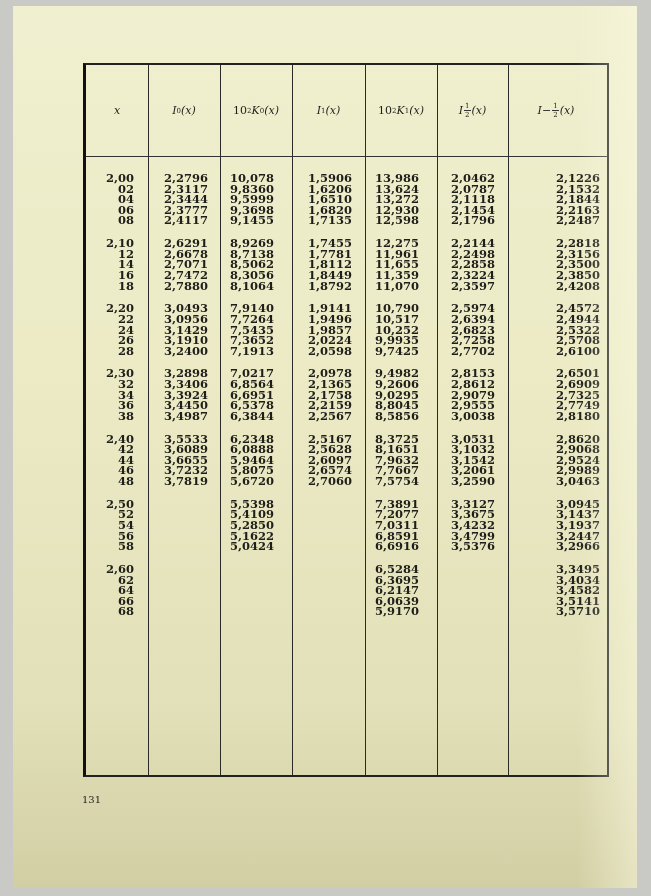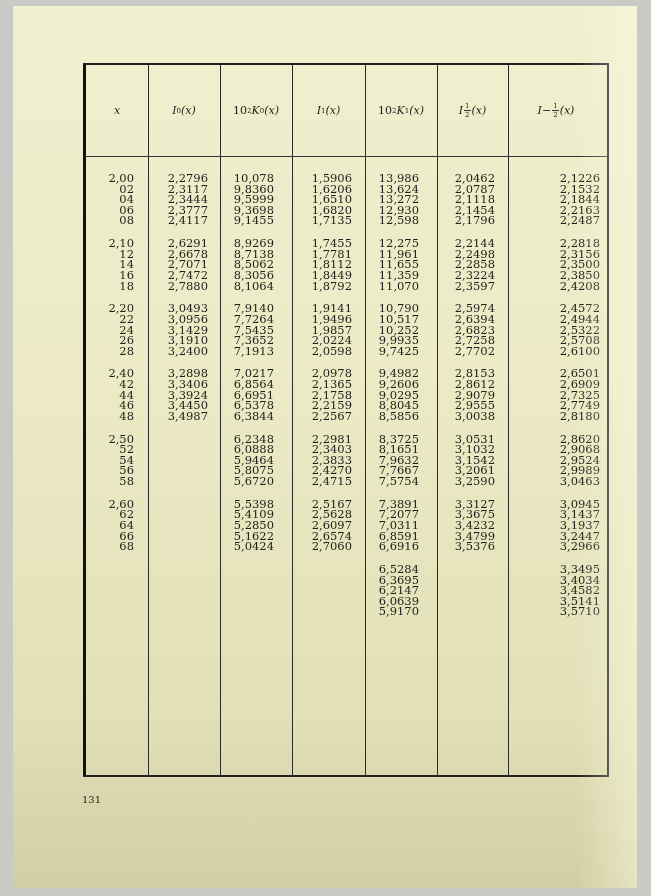--- a/index.html
+++ b/index.html
@@ -41,20 +41,21 @@
   .frac {
     display:inline-flex; flex-direction:column; align-items:center;
     font-size:7px; font-style:normal; vertical-align:middle; line-height:8px;
     margin:0 1px;
   }
   .frac .num { border-bottom:1px solid #333; padding:0 1px; }
   .col {
     position:absolute; top:108px;
     font-size:11.5px; line-height:10.6px;
     text-align:right;
+    font-weight:bold;
   }
   .group { margin-bottom:12.2px; }
   .row { height:10.6px; white-space:nowrap; }
   .pagenum {
     position:absolute; left:69px; top:788px; font-size:10px; font-weight:normal;
   }
 </style>
 </head>
 <body>
 
@@ -130,20 +131,27 @@
           <div class="row">18</div>
         </div>
         <div class="group">
           <div class="row">2,20</div>
           <div class="row">22</div>
           <div class="row">24</div>
           <div class="row">26</div>
           <div class="row">28</div>
         </div>
         <div class="group">
+          <div class="row">2,30</div>
+          <div class="row">32</div>
+          <div class="row">34</div>
+          <div class="row">36</div>
+          <div class="row">38</div>
+        </div>
+        <div class="group">
           <div class="row">2,40</div>
           <div class="row">42</div>
           <div class="row">44</div>
           <div class="row">46</div>
           <div class="row">48</div>
         </div>
         <div class="group">
           <div class="row">2,50</div>
           <div class="row">52</div>
           <div class="row">54</div>
@@ -180,20 +188,27 @@
           <div class="row">3,1910</div>
           <div class="row">3,2400</div>
         </div>
         <div class="group">
           <div class="row">3,2898</div>
           <div class="row">3,3406</div>
           <div class="row">3,3924</div>
           <div class="row">3,4450</div>
           <div class="row">3,4987</div>
         </div>
+        <div class="group">
+          <div class="row">3,5533</div>
+          <div class="row">3,6089</div>
+          <div class="row">3,6655</div>
+          <div class="row">3,7232</div>
+          <div class="row">3,7819</div>
+        </div>
       </div>
     <div class="col" style="left:134px;width:54px">
         <div class="group">
           <div class="row">10,078</div>
           <div class="row">9,8360</div>
           <div class="row">9,5999</div>
           <div class="row">9,3698</div>
           <div class="row">9,1455</div>
         </div>
         <div class="group">
@@ -255,27 +270,20 @@
           <div class="row">2,0598</div>
         </div>
         <div class="group">
           <div class="row">2,0978</div>
           <div class="row">2,1365</div>
           <div class="row">2,1758</div>
           <div class="row">2,2159</div>
           <div class="row">2,2567</div>
         </div>
         <div class="group">
-          <div class="row">2,2981</div>
-          <div class="row">2,3403</div>
-          <div class="row">2,3833</div>
-          <div class="row">2,4270</div>
-          <div class="row">2,4715</div>
-        </div>
-        <div class="group">
           <div class="row">2,5167</div>
           <div class="row">2,5628</div>
           <div class="row">2,6097</div>
           <div class="row">2,6574</div>
           <div class="row">2,7060</div>
         </div>
       </div>
     <div class="col" style="left:279px;width:54px">
         <div class="group">
           <div class="row">13,986</div>

